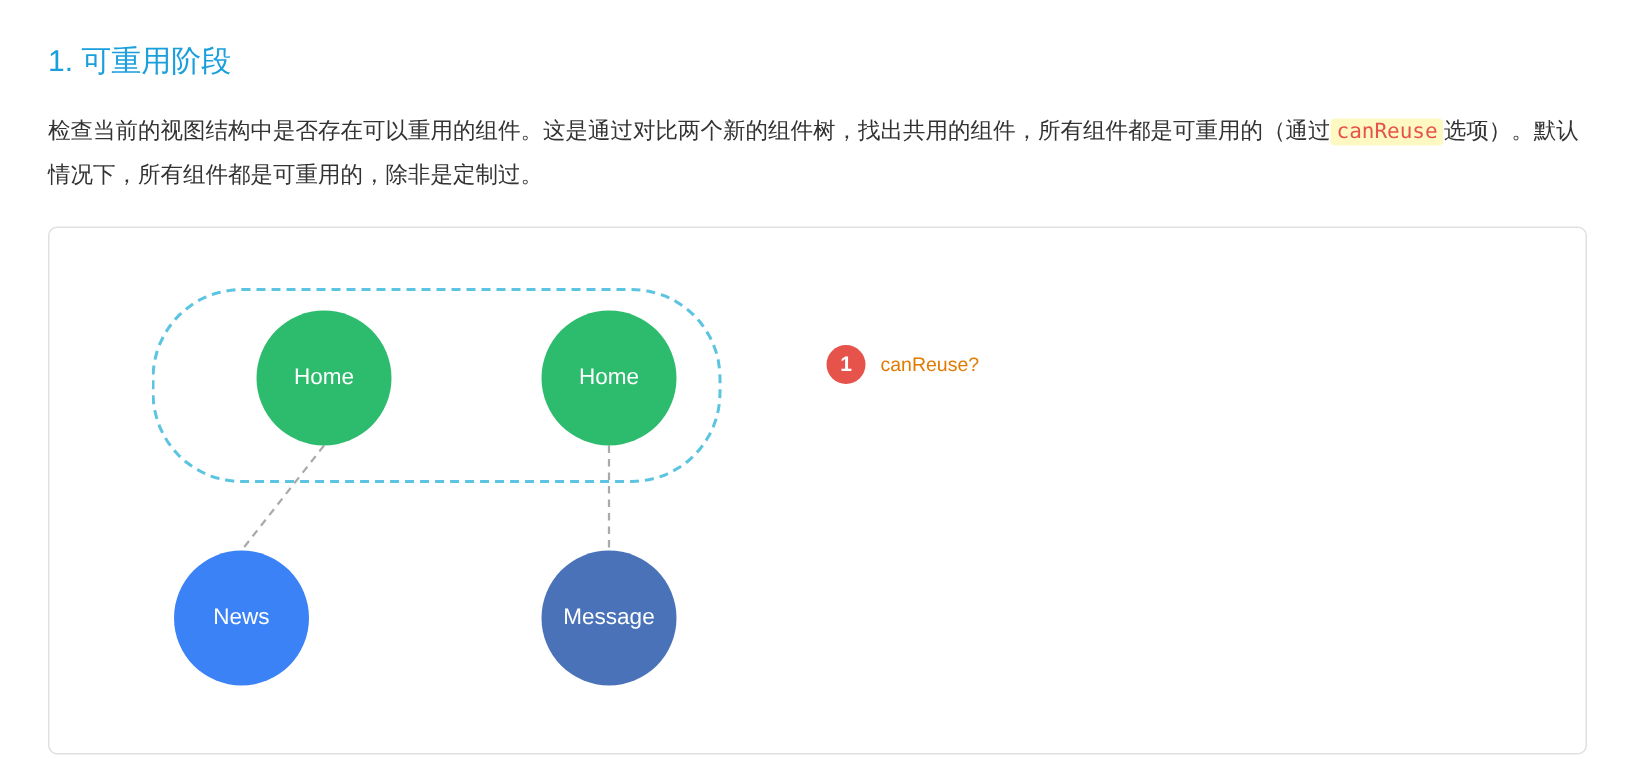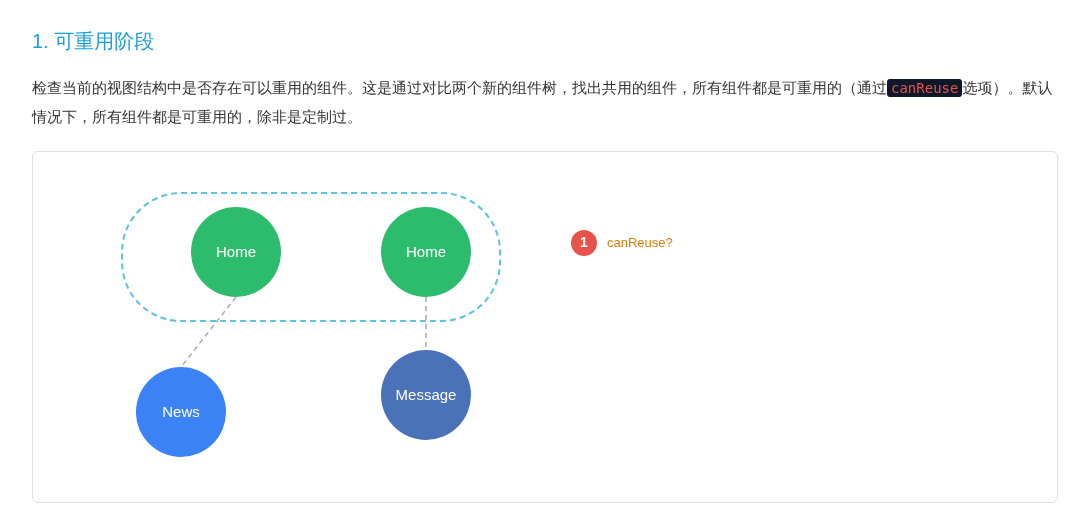--- a/index.html
+++ b/index.html
@@ -16,31 +16,31 @@
       font-size: 20px;
       font-weight: normal;
       margin-bottom: 16px;
     }
     .description {
       color: #333;
       margin-bottom: 20px;
       line-height: 1.9;
     }
     .code-inline {
-      background: #0f172a;
+      background: #fef9c3;
       color: #e5534b;
       font-family: monospace;
       padding: 1px 4px;
       border-radius: 3px;
       font-size: 14px;
     }
     .diagram-container {
       border: 1px solid #e0e0e0;
       border-radius: 6px;
-      padding: 30px 30px 30px 48px;
+      padding: 30px 30px 30px 28px;
       position: relative;
       min-height: 340px;
       background: #fff;
       overflow: visible;
     }
     .diagram-inner {
       position: relative;
       width: 100%;
       height: 290px;
     }
@@ -77,21 +77,21 @@
       top: 25px; left: 300px;
     }
     .node-news {
       width: 90px; height: 90px;
       background: #3b82f6;
       top: 185px; left: 55px;
     }
     .node-message {
       width: 90px; height: 90px;
       background: #4a72b8;
-      top: 168px; left: 300px;
+      top: 185px; left: 300px;
     }
     
     .lines-svg {
       position: absolute;
       top: 0; left: 0;
       width: 100%; height: 100%;
       pointer-events: none;
     }
     
     .annotation {

